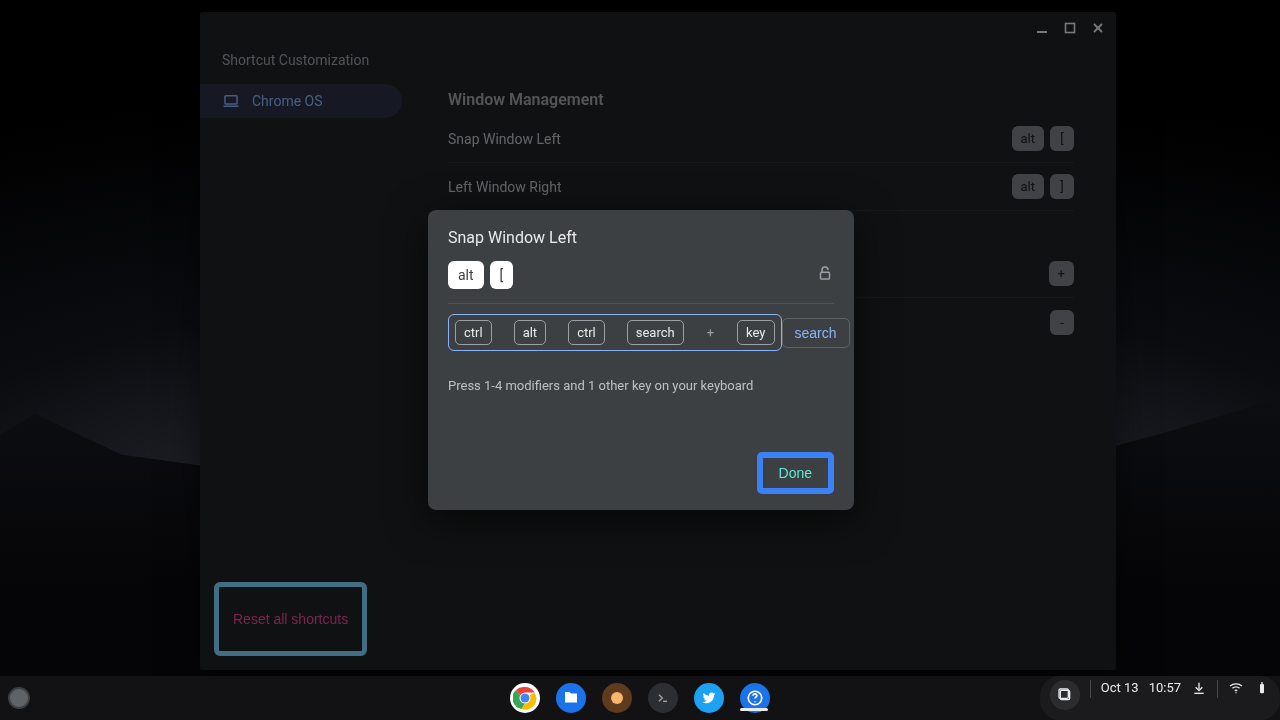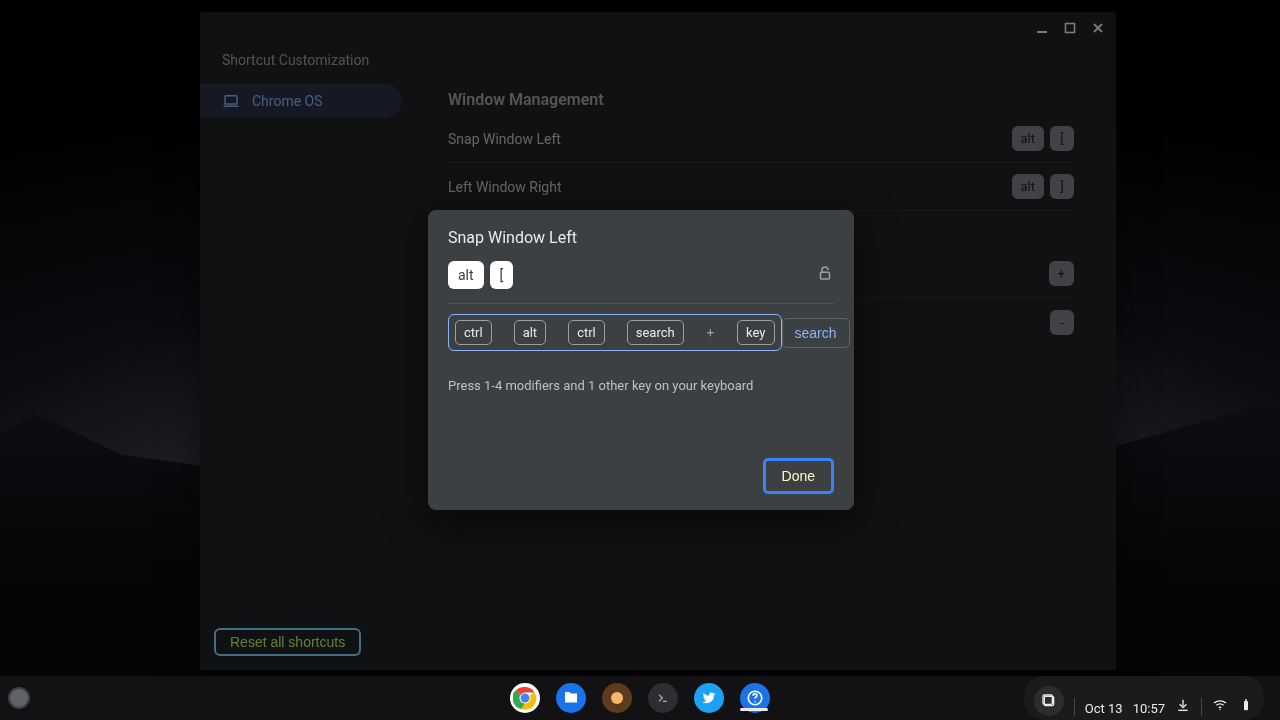--- a/index.html
+++ b/index.html
@@ -59,22 +59,22 @@
   .row:last-child { border-bottom:none; }
   .row-label { color:#bdc1c6; font-size:14px; }
   .keys { display:flex; gap:6px; }
   .keycap {
     background:#7c7f86; color:#202124; font-size:13px;
     border-radius:6px; padding:5px 9px; min-width:24px; text-align:center;
   }
 
   .reset-zone { position:absolute; left:14px; bottom:14px; }
   .reset-btn {
-    border:2px solid #7dd3fc; color:#bef264; background:transparent;
-    padding:4px 14px; border-radius:6px; font-size:14px; cursor:pointer;
+    border:5px solid #7dd3fc; color:#ec4899; background:transparent;
+    padding:24px 14px; border-radius:6px; font-size:14px; cursor:pointer;
   }
 
   
   .dim {
     position:absolute; inset:0; background:rgba(0,0,0,.48);
   }
 
   
   .dialog {
     position:absolute; left:428px; top:210px; width:426px; height:300px;
@@ -102,40 +102,40 @@
     font-size:13px; border-radius:5px; padding:4px 8px;
   }
   .plus { color:#9aa0a6; font-size:13px; padding:0 1px; }
   .cancel-btn {
     border:1px solid #5f6368; color:#8ab4f8; background:transparent;
     padding:6px 12px; border-radius:5px; font-size:14px; cursor:pointer;
   }
   .hint { color:#bdc1c6; font-size:13px; margin-top:27px; }
   .dialog-footer { margin-top:auto; display:flex; justify-content:flex-end; }
   .done-btn {
-    border:3px solid #3b82f6; color:#fef9c3; background:transparent;
+    border:6px solid #3b82f6; color:#5eead4; background:transparent;
     padding:7px 16px; border-radius:5px; font-size:14px; cursor:pointer;
   }
 
   
   .shelf {
     position:absolute; left:0; right:0; bottom:0; height:44px;
     background:rgba(20,21,24,.88);
     display:flex; align-items:center; justify-content:center;
   }
   .shelf-left { position:absolute; left:8px; top:0; bottom:0; display:flex; align-items:center; }
   .launcher {
     width:22px; height:22px; border-radius:50%;
     background:#5f6368; border:2px solid #3c4043;
   }
   .shelf-apps { display:flex; gap:16px; align-items:center; }
   .app-icon { width:30px; height:30px; border-radius:50%; display:flex; align-items:center; justify-content:center; font-size:16px; color:#fff; }
   .shelf-right {
-    position:absolute; right:16px; top:0; bottom:0;
-    display:flex; align-items:flex-end; gap:10px; color:#e8eaed; font-size:13px;
+    position:absolute; right:0; top:0; bottom:0;
+    display:flex; align-items:flex-start; gap:10px; color:#e8eaed; font-size:13px;
     background:rgba(255,255,255,.04); border-radius:20px; padding:4px 10px;
   }
   .shelf-right .sep { width:1px; height:18px; background:rgba(255,255,255,.2); }
   .shelf-right svg { width:16px; height:16px; }
   .tray-capture {
     width:30px; height:30px; border-radius:50%;
     background:rgba(255,255,255,.08);
     display:flex; align-items:center; justify-content:center;
   }
   .active-app-bar { width:28px; height:3px; border-radius:2px; background:#e8eaed; position:absolute; bottom:2px; }

